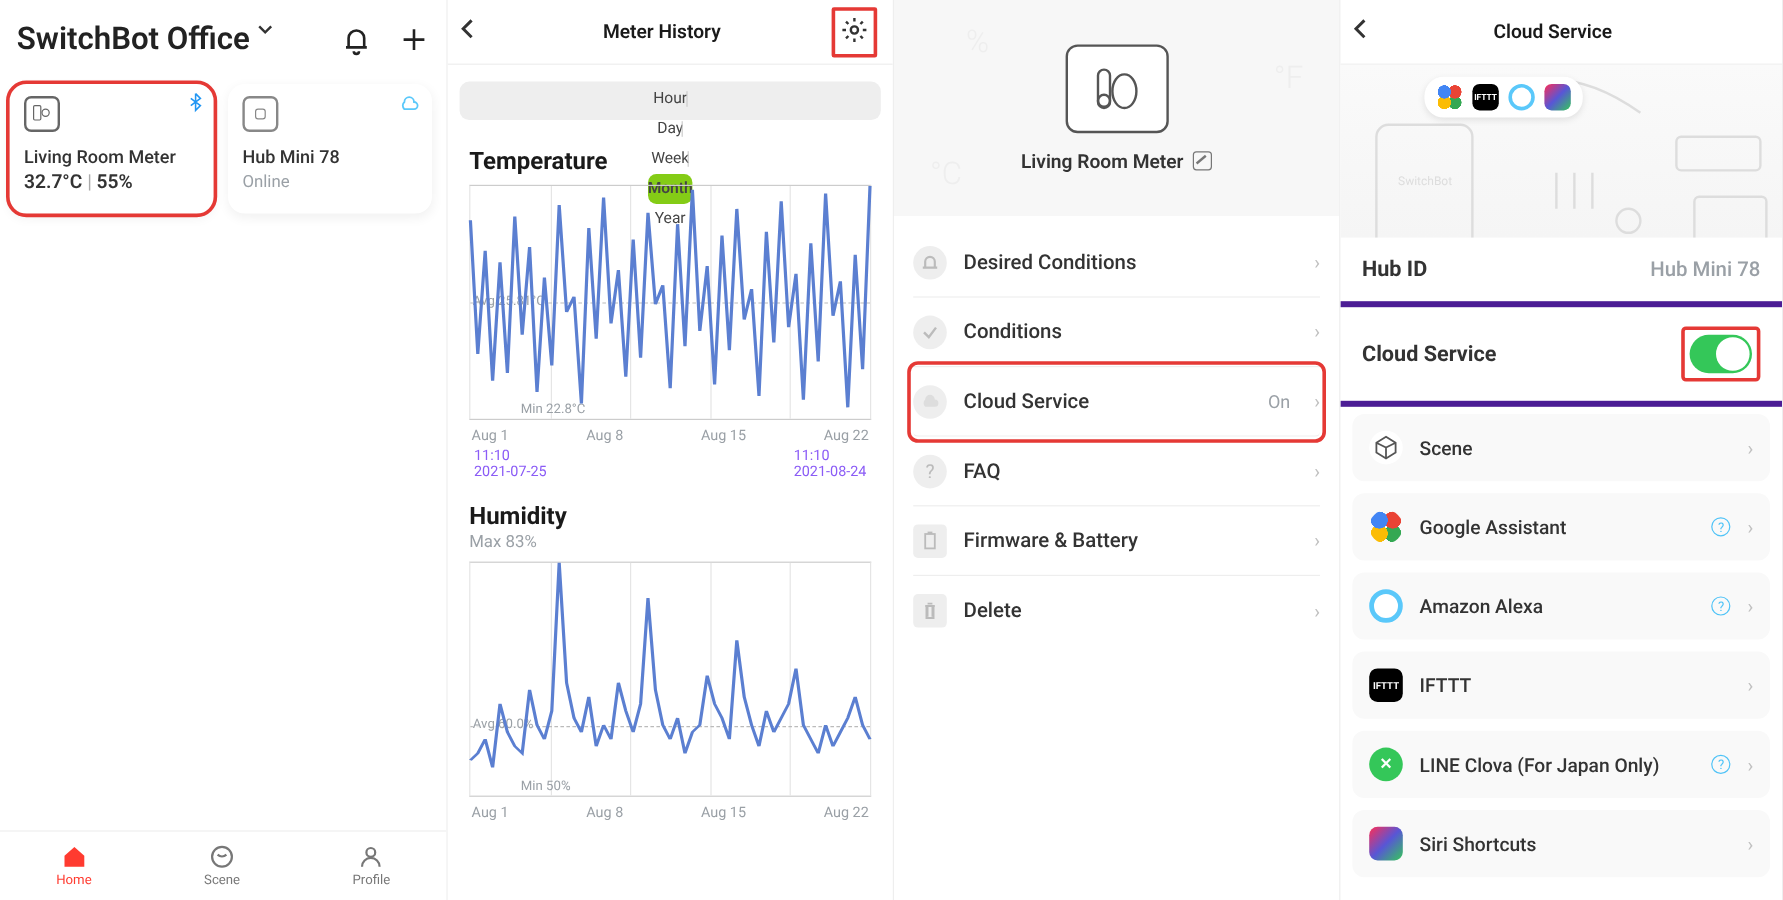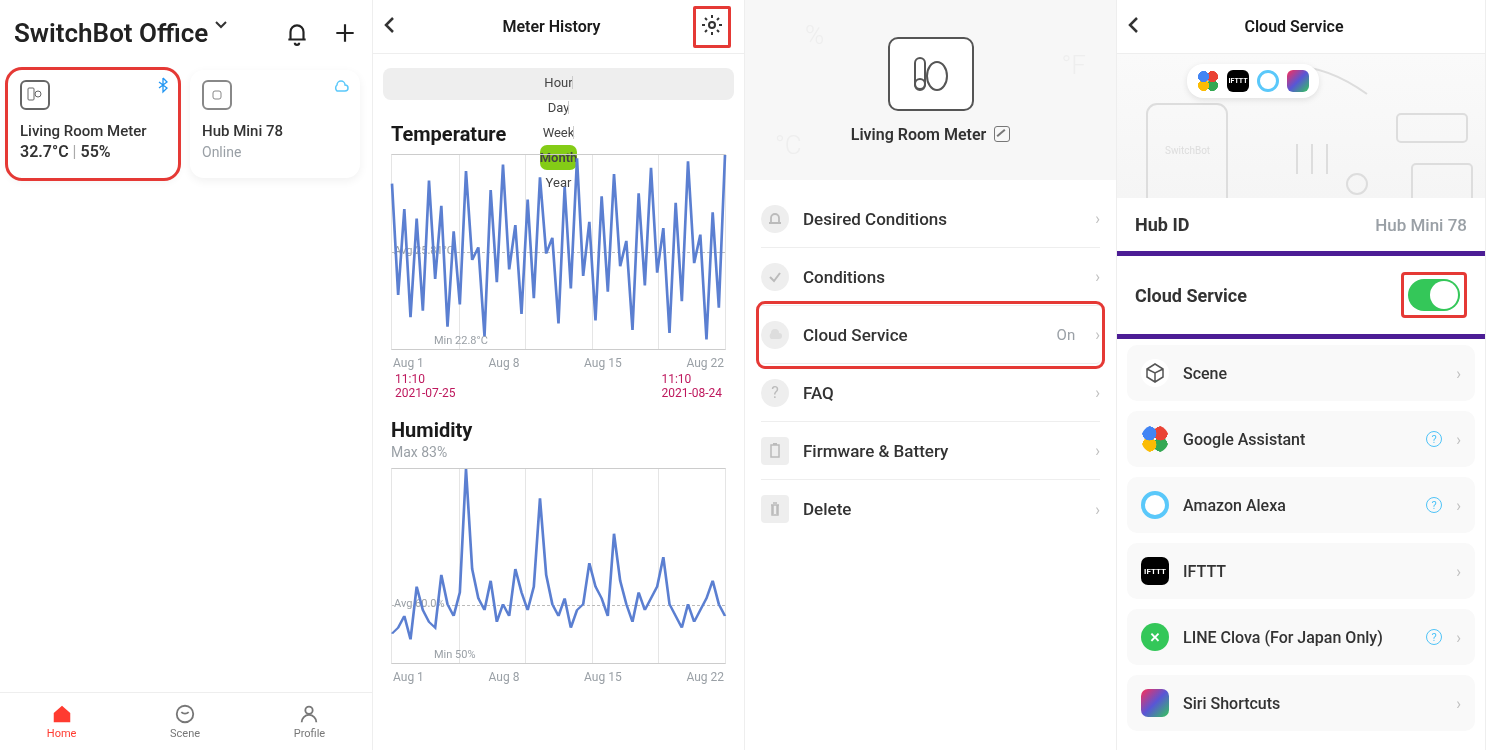--- a/index.html
+++ b/index.html
@@ -51,21 +51,21 @@
   .section { padding:8px 18px;}
   .section h3 { font-size:20px; font-weight:700; color:#1a1a1a;}
   .section .sub { font-size:14px; color:#9aa0a6; margin-top:2px;}
   .chart { margin-top:8px; position:relative; height:196px; border:1px solid #e5e5e5; border-top:1px solid #ccc; border-bottom:1px solid #ccc;}
   .chart .avg-line { position:absolute; left:0; right:0; border-top:1px dashed #bbb; }
   .chart .avg-lbl { position:absolute; left:2px; font-size:11px; color:#9aa0a6; background:rgba(255,255,255,0.7);}
   .chart .min-lbl { position:absolute; left:2px; bottom:2px; font-size:11px; color:#9aa0a6;margin-left:40px;}
   .chart svg.line { position:absolute; inset:0; width:100%; height:100%;}
   .chart .vgrid { position:absolute; top:0; bottom:0; width:1px; background:#e5e5e5;}
   .xaxis { display:flex; justify-content:space-between; font-size:12px; color:#9aa0a6; padding:6px 2px 0 2px;}
-  .timerange { display:flex; justify-content:space-between; font-size:12px; color:#be185d; padding:2px 4px;}
+  .timerange { display:flex; justify-content:space-between; font-size:12px; color:#8b5cf6; padding:2px 4px;}
   .timerange div { text-align:left;}
   .timerange .r { text-align:right;}
 
   
   .p3-hero { height:180px; background:#f7f7f7; position:relative; display:flex; align-items:center; justify-content:center; flex-direction:column;}
   .p3-iconbox { width:86px; height:74px; border:2px solid #555; border-radius:10px; display:flex; align-items:center; justify-content:center; background:#fff;}
   .p3-name-row { display:flex; align-items:center; gap:8px; margin-top:14px;}
   .p3-name { font-size:16px; font-weight:600; color:#333;}
   .edit-ic { width:16px; height:16px; border:1.5px solid #777; border-radius:3px; position:relative;}
   .edit-ic::after{content:""; position:absolute; width:10px; height:2px; background:#777; transform:rotate(-40deg); top:5px; left:1px;}

